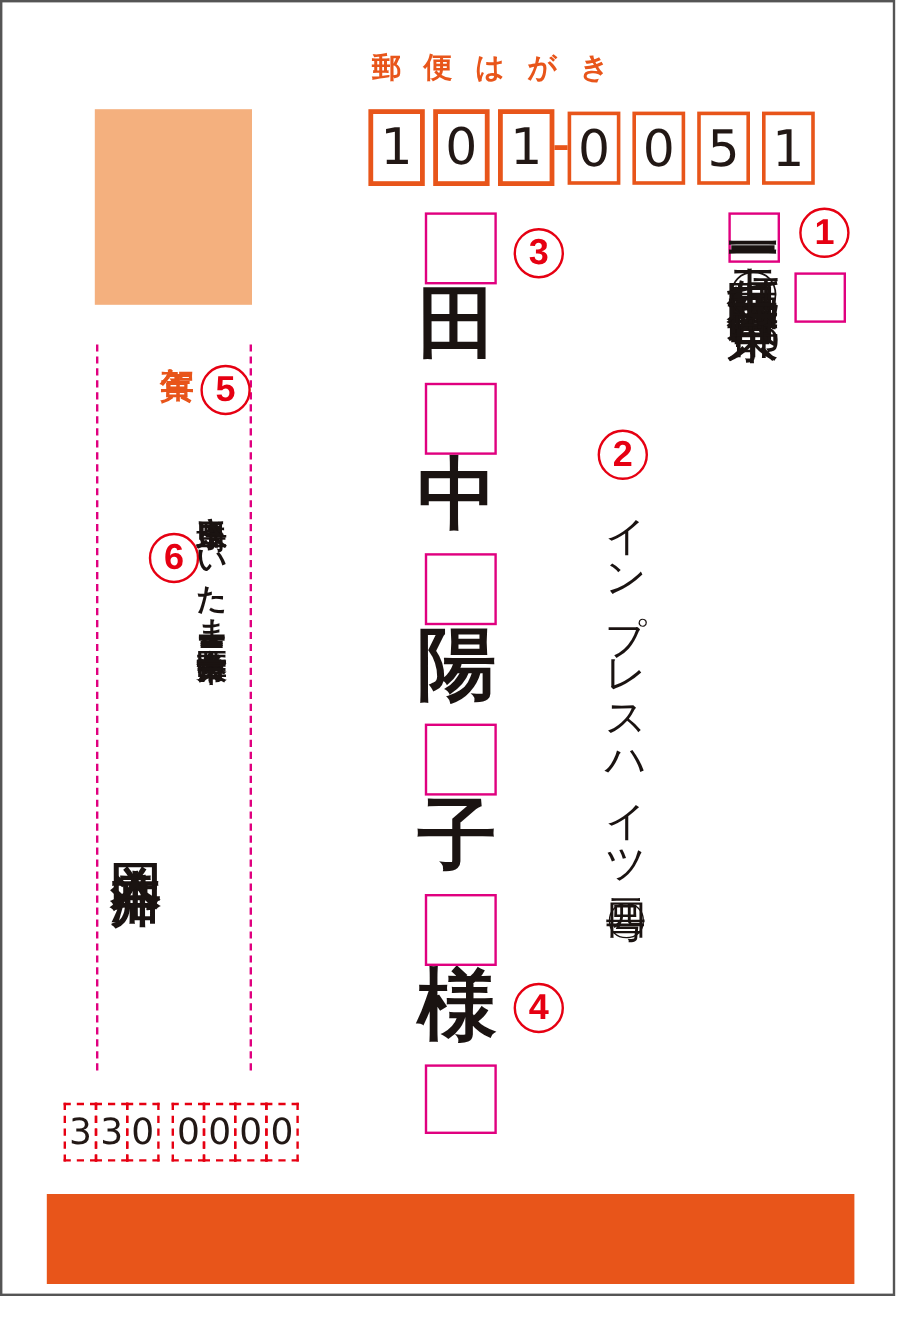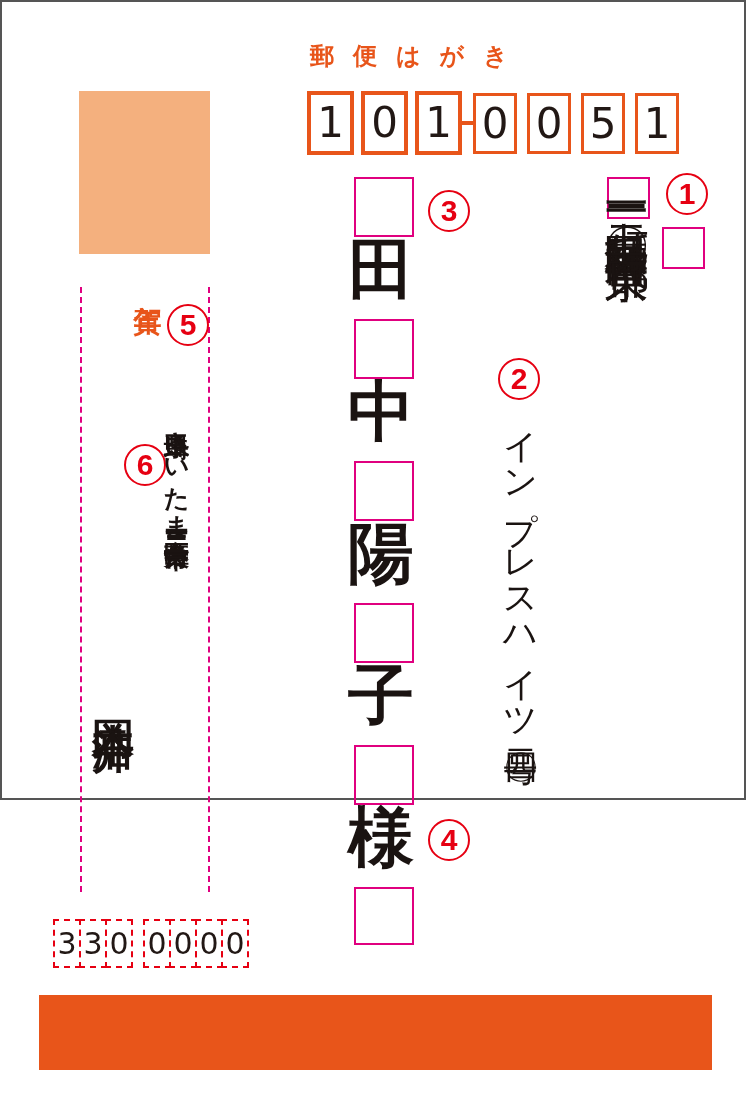--- a/index.html
+++ b/index.html
@@ -1,18 +1,18 @@
 <!DOCTYPE html>
 <html><head>
 <meta charset="utf-8">
 <style>
   html, body { margin: 0; padding: 0; background: #ffffff; }
   body { width: 748px; height: 1106px; position: relative; overflow: hidden; }
   .card {
-    position: absolute; left: 0; top: 0; width: 746px; height: 800px;
+    position: absolute; left: 0; top: 0; width: 746px; height: 1080px;
     border-top: 2px solid #555; border-left: 2px solid #555; border-right: 2px solid #555; border-bottom: 2px solid #555;
     box-sizing: border-box; background: #fff;
   }
   .header-label {
     position: absolute; left: 308px; top: 38px; height: 32px;
     font-family: "DejaVu Sans", sans-serif; font-weight: bold; font-size: 24px; color: #e8551a;
     letter-spacing: 19px; white-space: nowrap; line-height: 32px;
   }
   .zip-box {
     position: absolute; box-sizing: border-box; border: 4px solid #e8551a;

